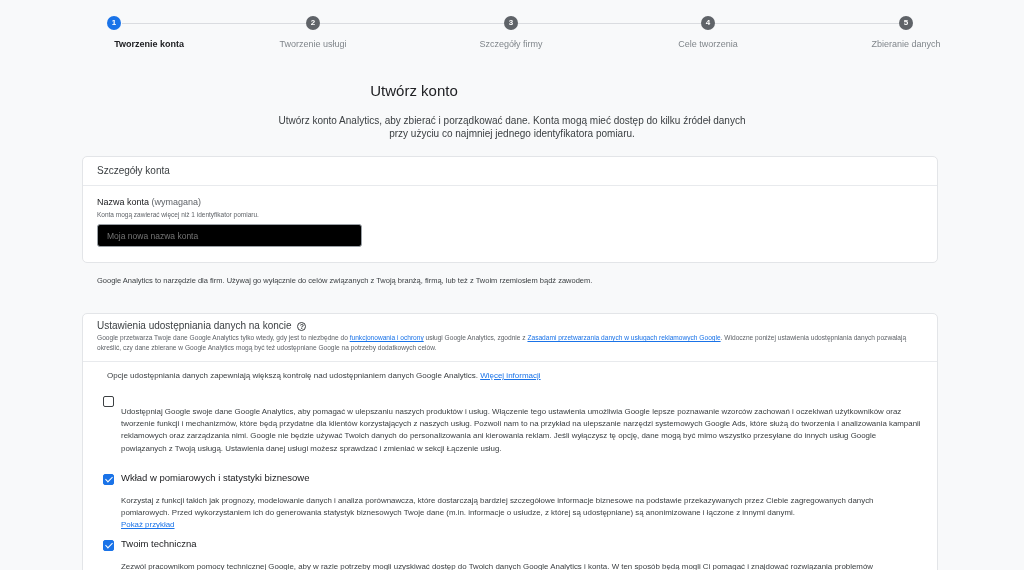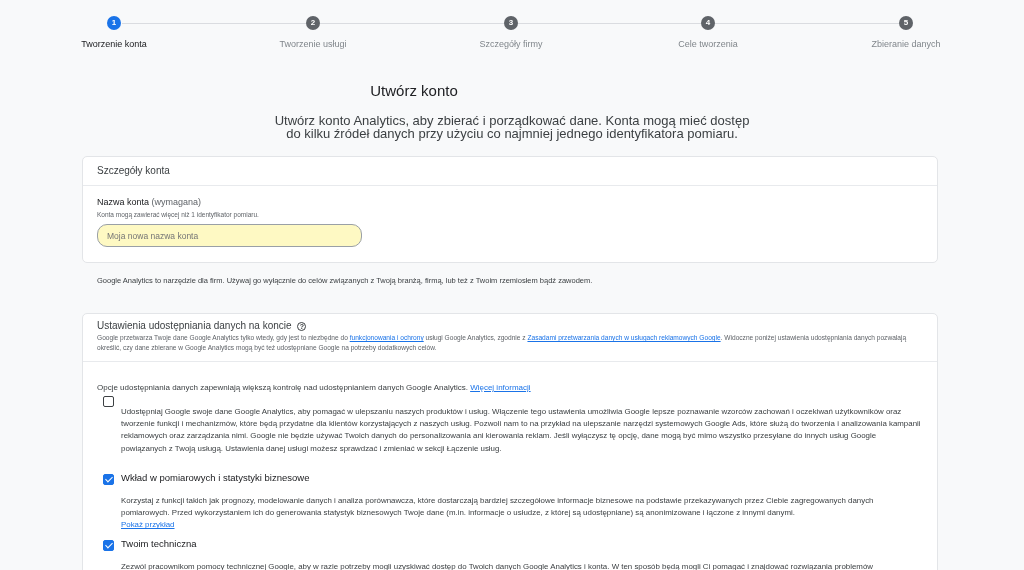--- a/index.html
+++ b/index.html
@@ -6,46 +6,46 @@
   html, body { width: 1024px; height: 570px; overflow: hidden; }
   body { background: #f8f9fa; font-family: "Liberation Sans", sans-serif; color: #202124; position: relative; }
 
   
   .stepper { position: absolute; top: 0; left: 0; width: 1024px; height: 60px; }
   .step-line { position: absolute; top: 23px; height: 1px; background: #dadce0; }
   .step { position: absolute; top: 16px; width: 140px; margin-left: -70px; text-align: center; }
   .step-circle { width: 14px; height: 14px; border-radius: 50%; background: #5f6368; color: #fff; font-size: 8px; font-weight: bold; line-height: 14px; text-align: center; margin: 0 auto; }
   .step.active .step-circle { background: #1a73e8; }
   .step-label { margin-top: 9px; font-size: 9px; color: #80868b; white-space: nowrap; }
-  .step.active .step-label { color: #202124; font-weight: normal; }
+  .step.active .step-label { color: #202124; font-weight: bold; text-align: right; }
 
   
   .page-title { position: absolute; top: 82px; left: 0; width: 828px; text-align: center; font-size: 15px; color: #202124; }
-  .page-desc { position: absolute; top: 115px; left: 270px; width: 484px; text-align: center; font-size: 13px; line-height: 12.5px; color: #3c4043; }
+  .page-desc { position: absolute; top: 115px; left: 270px; width: 484px; text-align: center; font-size: 10px; line-height: 12.5px; color: #3c4043; }
 
   
   .card { position: absolute; left: 82px; width: 856px; background: #fff; border: 1px solid #e3e5e8; border-radius: 5px; }
   .card-header { border-bottom: 1px solid #e8eaed; padding: 8px 14px; }
   .card-title { font-size: 10px; color: #3c4043; }
 
   #card-account { top: 156px; height: 107px; }
   #card-account .card-header { height: 29px; }
   .field-label { position: absolute; top: 40px; left: 14px; font-size: 9px; color: #202124; }
   .field-label .req { color: #5f6368; }
   .field-hint { position: absolute; top: 54px; left: 14px; font-size: 6.5px; color: #5f6368; }
-  .text-input { position: absolute; top: 67px; left: 14px; width: 265px; height: 23px; border: 1px solid #9aa0a6; border-radius: 10px; padding: 0 9px; font-size: 8.5px; color: #5f6368; line-height: 21px; font-family: "Liberation Sans", sans-serif; background: #fef9c3; }
+  .text-input { position: absolute; top: 67px; left: 14px; width: 265px; height: 23px; border: 1px solid #9aa0a6; border-radius: 3px; padding: 0 9px; font-size: 8.5px; color: #5f6368; line-height: 21px; font-family: "Liberation Sans", sans-serif; background: #000000; }
   .account-note { position: absolute; top: 119px; left: 14px; font-size: 7.5px; color: #3c4043; white-space: nowrap; }
 
   #card-sharing { top: 313px; height: 270px; }
   #card-sharing .card-header { padding: 6px 14px 7px 14px; height: 48px; }
   .help-icon { display: inline-block; width: 9px; height: 9px; border: 1.2px solid #3c4043; border-radius: 50%; font-size: 7px; line-height: 7px; text-align: center; font-weight: bold; vertical-align: 0px; margin-left: 3px; color: #3c4043; }
   .sharing-sub { font-size: 6.6px; line-height: 10px; color: #5f6368; margin-top: 2px; }
   a, .link { color: #1a73e8; text-decoration: underline; }
 
-  .sharing-intro { position: absolute; top: 57px; left: 14px; font-size: 8px; color: #3c4043; white-space: nowrap; margin-top: 12px; }
+  .sharing-intro { position: absolute; top: 57px; left: 24px; font-size: 8px; color: #3c4043; white-space: nowrap; }
   .opt { position: absolute; left: 20px; width: 820px; }
   .checkbox { position: absolute; left: 0; top: 2px; width: 11px; height: 11px; border: 1.5px solid #3c4043; border-radius: 2px; background: #fff; }
   .checkbox.checked { background: #1a73e8; border-color: #1a73e8; }
   .checkbox.checked::after { content: ""; position: absolute; left: 3px; top: 0px; width: 3px; height: 6px; border: solid #fff; border-width: 0 1.5px 1.5px 0; transform: rotate(45deg); }
   .opt-title { margin-left: 18px; font-size: 9.5px; color: #202124; }
   .opt-desc { margin-left: 18px; font-size: 7.9px; line-height: 12.2px; color: #3c4043; margin-top: 12px; width: 800px; }
   .opt-link { margin-left: 18px; font-size: 7.9px; line-height: 12px; display: block; }
 </style>
 </head>
 <body>

